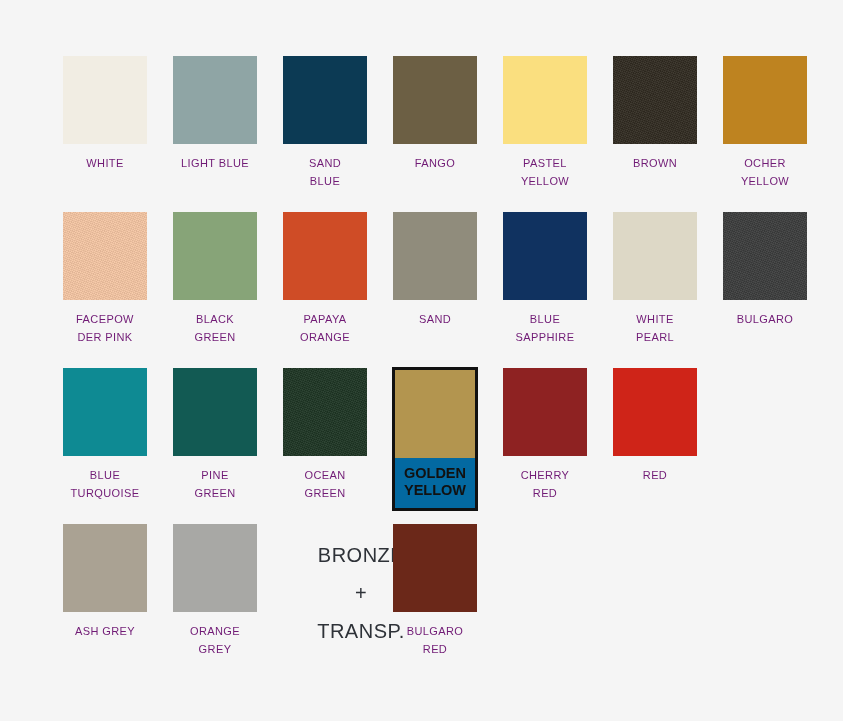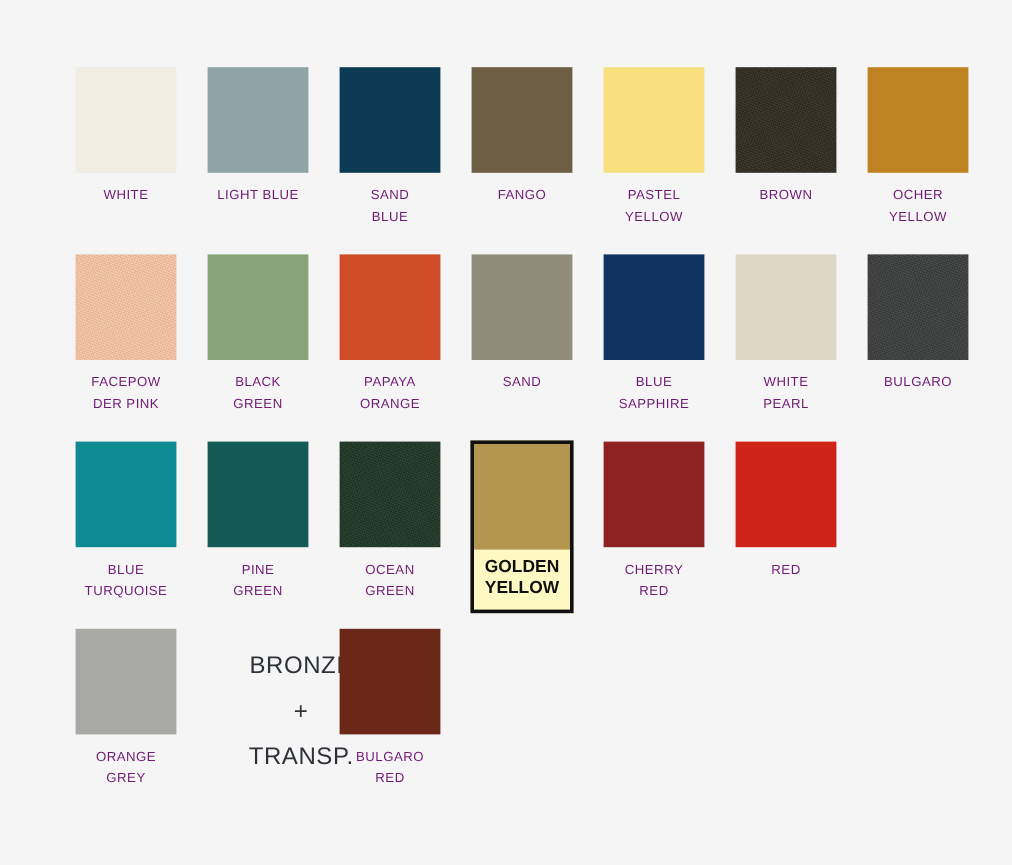--- a/index.html
+++ b/index.html
@@ -68,21 +68,21 @@
     letter-spacing: .4px;
     color: #701a75;
     white-space: pre-line;
   }
 
   
   .swatch-cell.selected .card {
     box-sizing: border-box;
     width: 86px;
     border: 3px solid #111111;
-    background: #fef9c3;
+    background: #0369a1;
     margin-left: -1px;
     margin-top: -1px;
   }
   .swatch-cell.selected .chip-box {
     width: 100%;
     height: 88px;
   }
   .swatch-cell.selected .chip-label {
     width: 100%;
     margin-top: 0;
@@ -252,20 +252,26 @@
       <div class="swatch-cell">
         <div class="chip-box">
           <div class="chip" style="background-color: rgb(207, 36, 24);"></div>
         </div>
         <div class="chip-label">RED</div>
       </div>
     </div>
     <div class="swatch-row">
       <div class="swatch-cell">
         <div class="chip-box">
+          <div class="chip" style="background-color: rgb(170, 162, 147);"></div>
+        </div>
+        <div class="chip-label">ASH GREY</div>
+      </div>
+      <div class="swatch-cell">
+        <div class="chip-box">
           <div class="chip" style="background-color: rgb(168, 168, 165);"></div>
         </div>
         <div class="chip-label">ORANGE
 GREY</div>
       </div>
       <div class="swatch-cell text-only">
         <div class="text-block">BRONZE
 +
 TRANSP.</div>
       </div>

